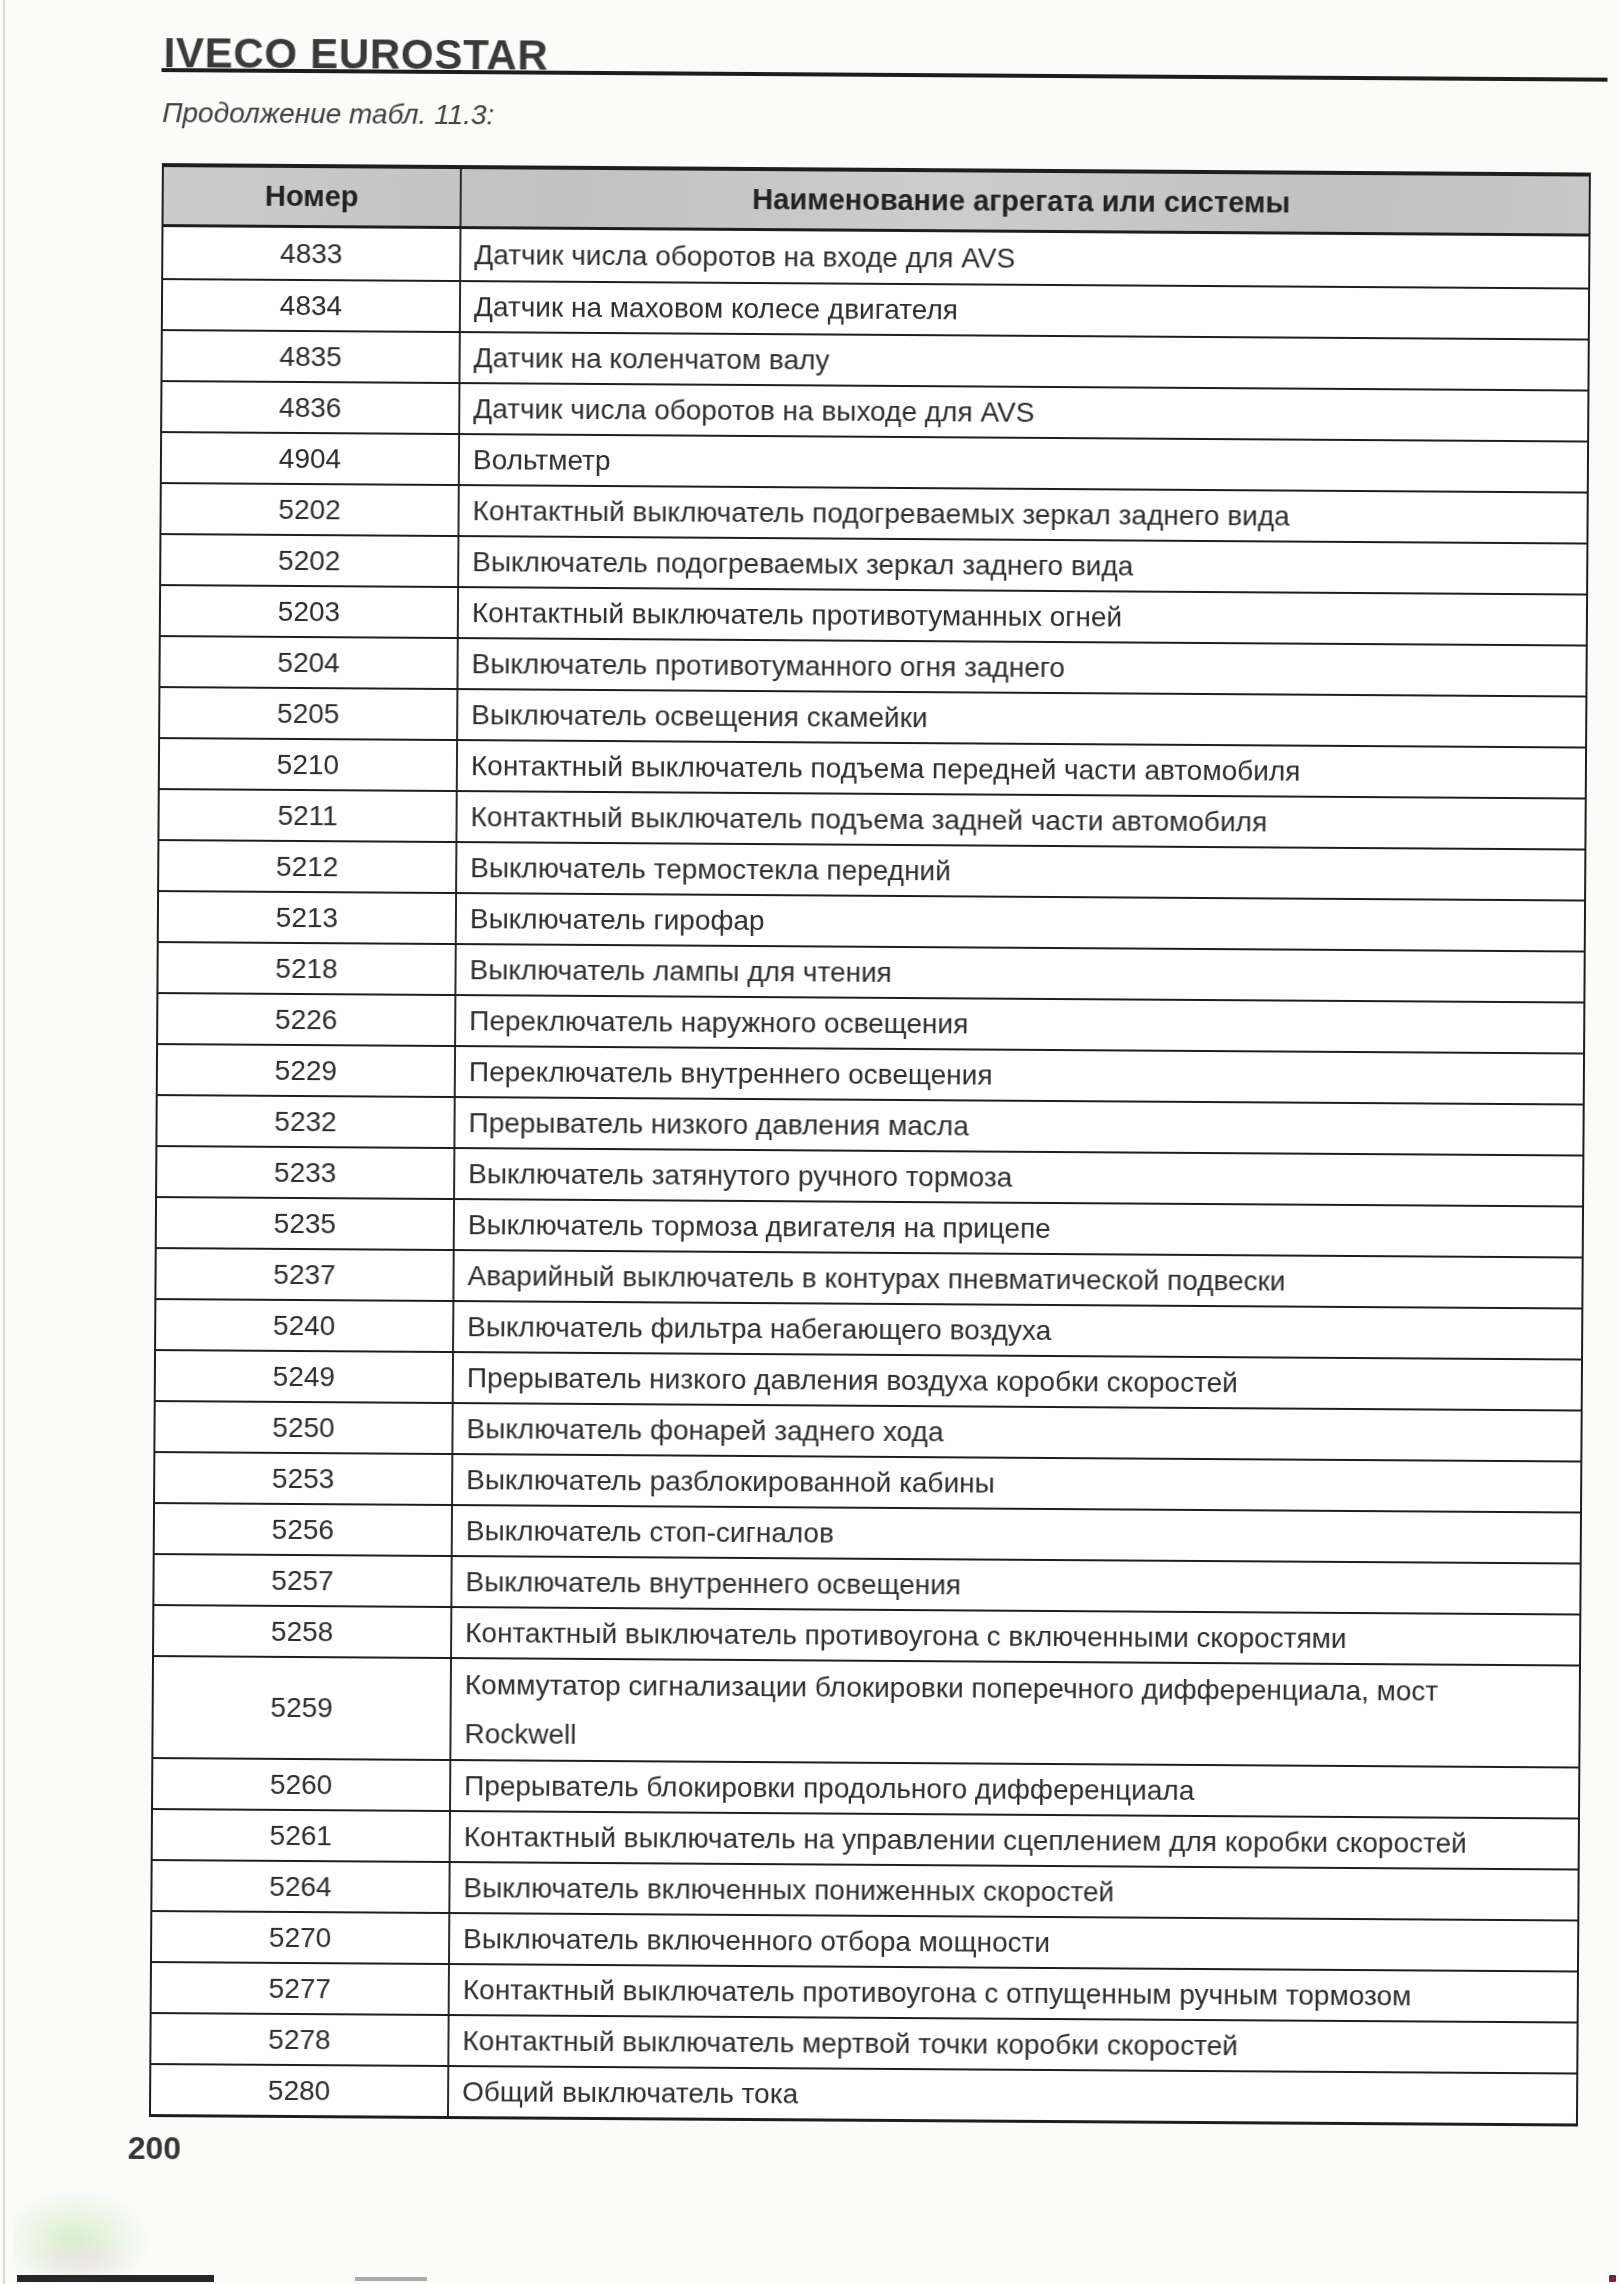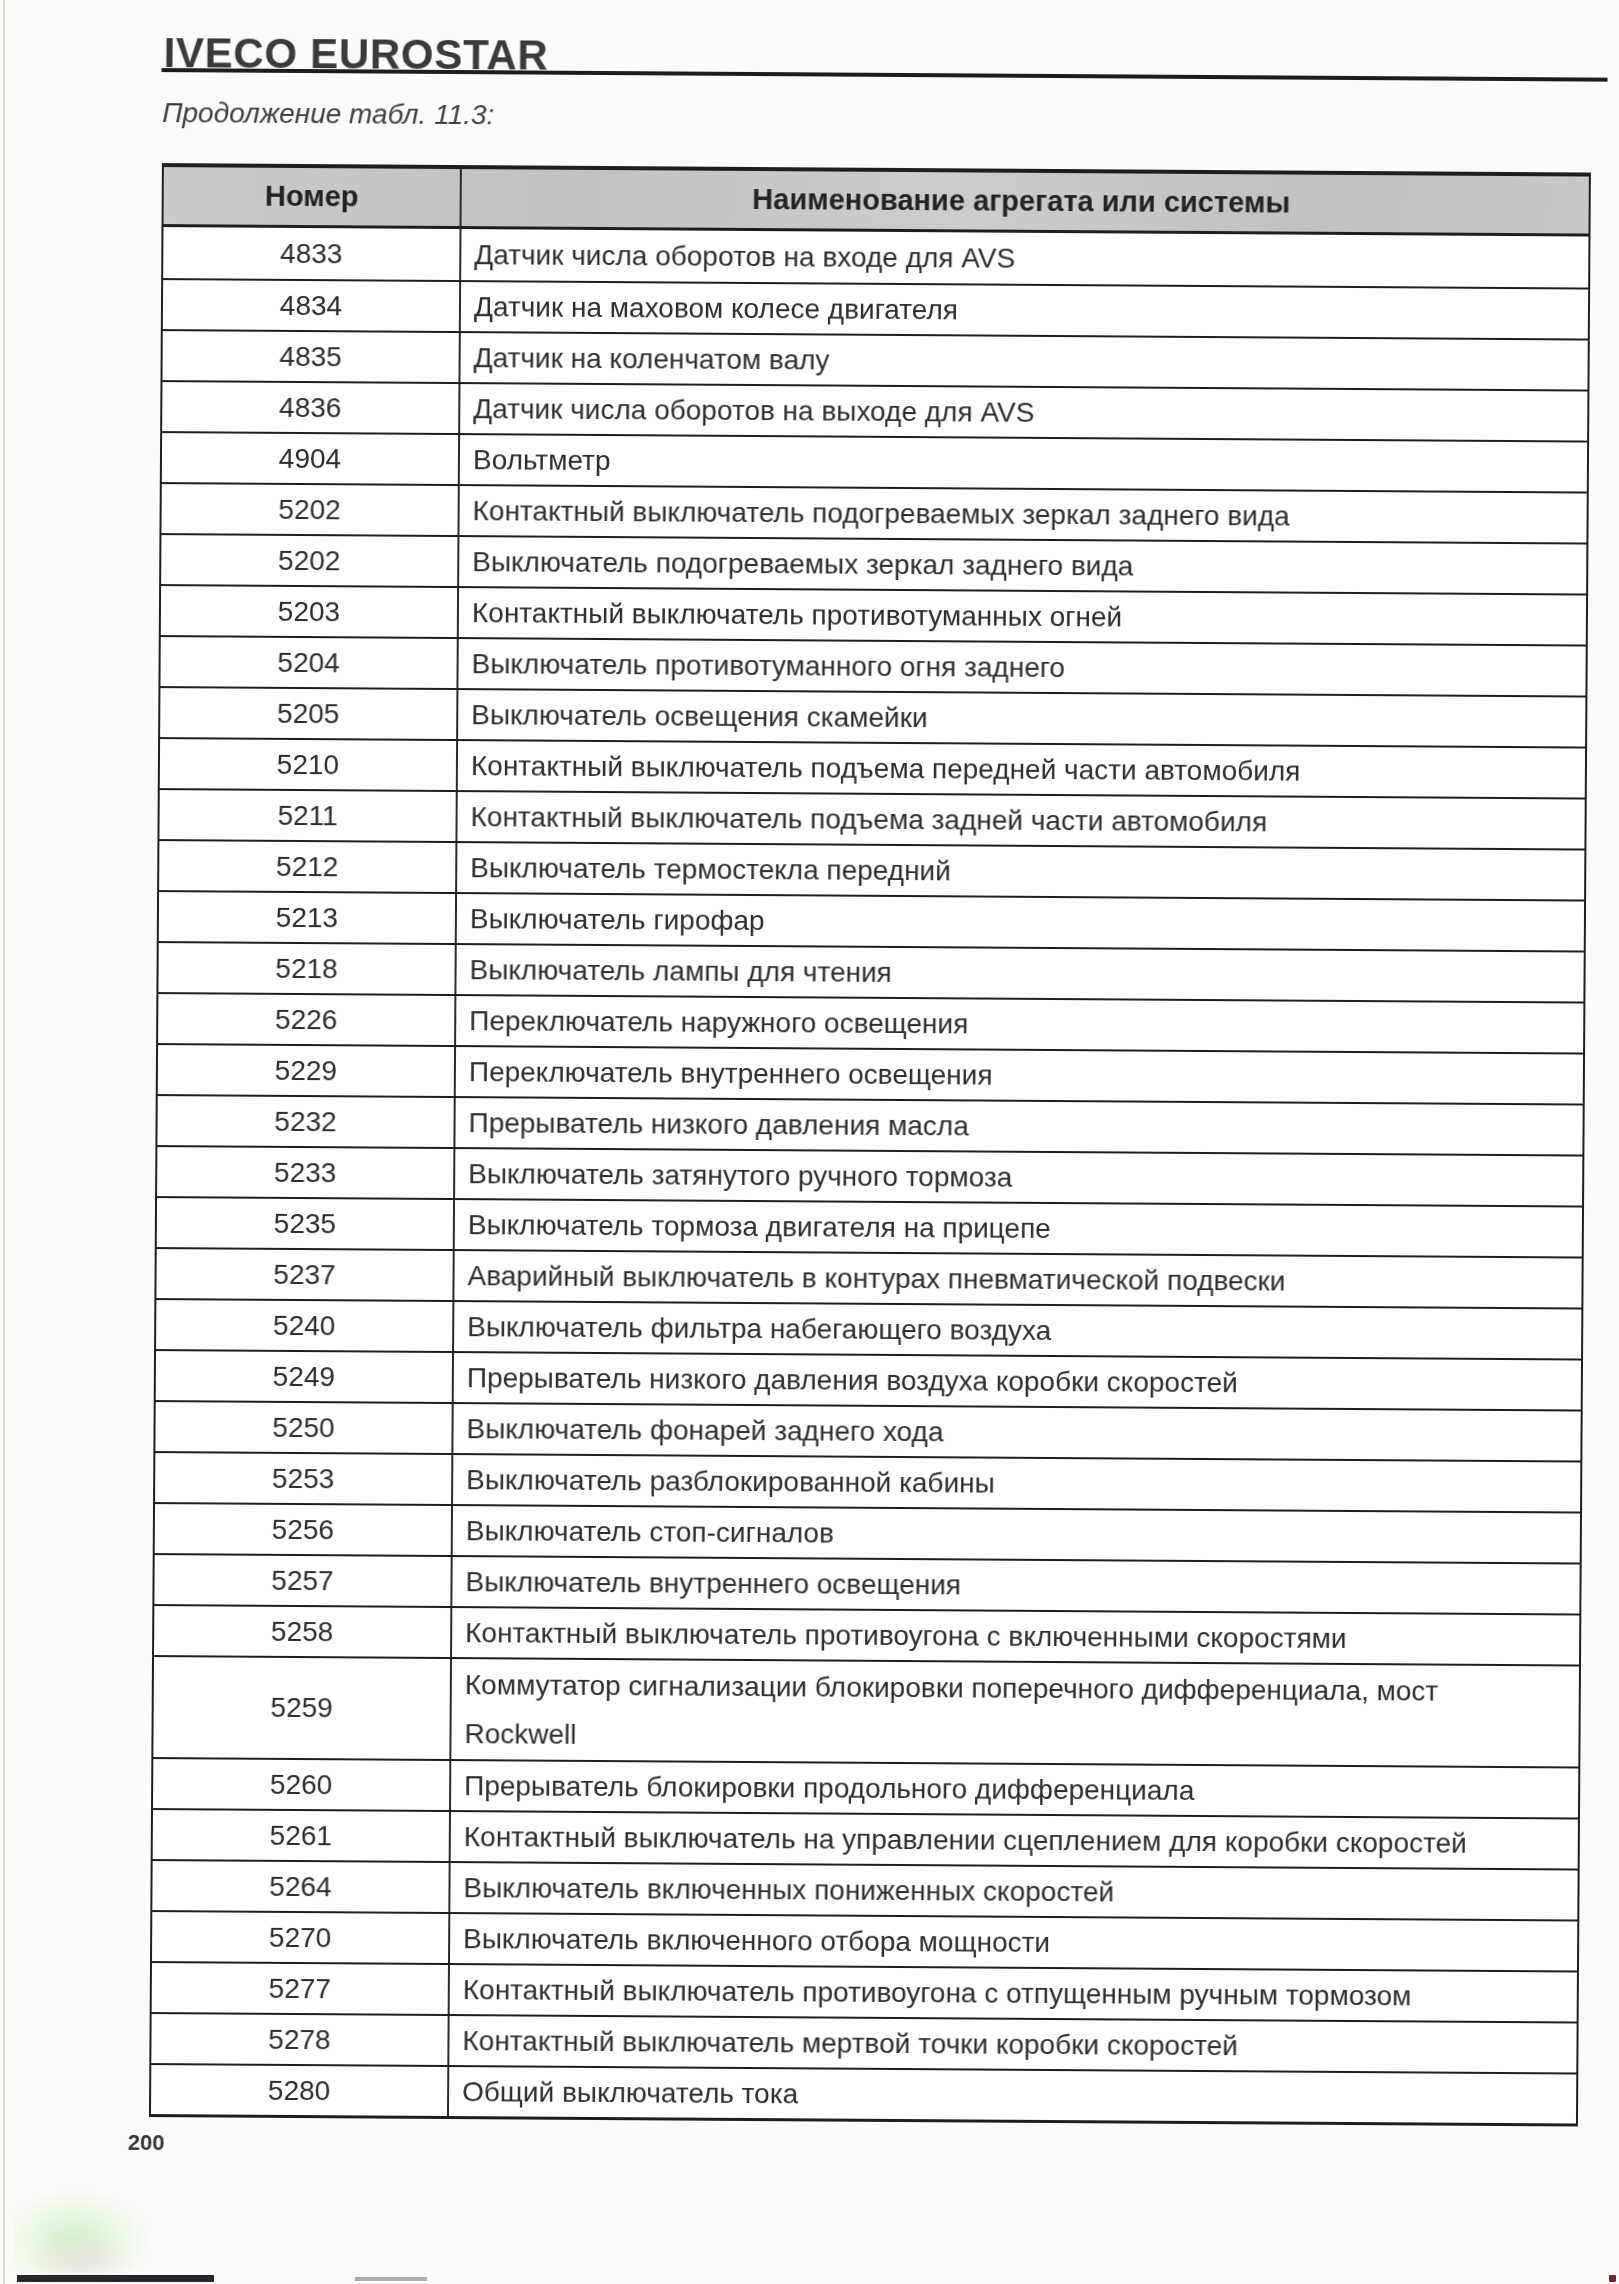--- a/index.html
+++ b/index.html
@@ -59,21 +59,21 @@
     display:grid; grid-template-columns:298px 1fr;
     min-height:51px;
     border-top:2.6px solid var(--line);
     font-size:28px;
   }
   .trow:first-child{border-top:none;}
   .trow.tall{min-height:102px;}
   .trow.tall .name{line-height:1.75;}
   .pageno{
     position:absolute; left:142px; top:2129px;
-    font-size:22px; font-weight:bold; color:#363636;
+    font-size:32px; font-weight:bold; color:#363636;
   }
   
   .edge-left{
     position:absolute; left:2.6px; top:0; width:2px; height:2284px;
     background:#d3d3d0; opacity:.85;
   }
   .smudge-green{
     position:absolute; left:13px; top:2189px; width:138px; height:95px;
     background:radial-gradient(ellipse at 45% 55%, rgba(186,228,164,.55), rgba(186,228,164,0) 70%);
   }

